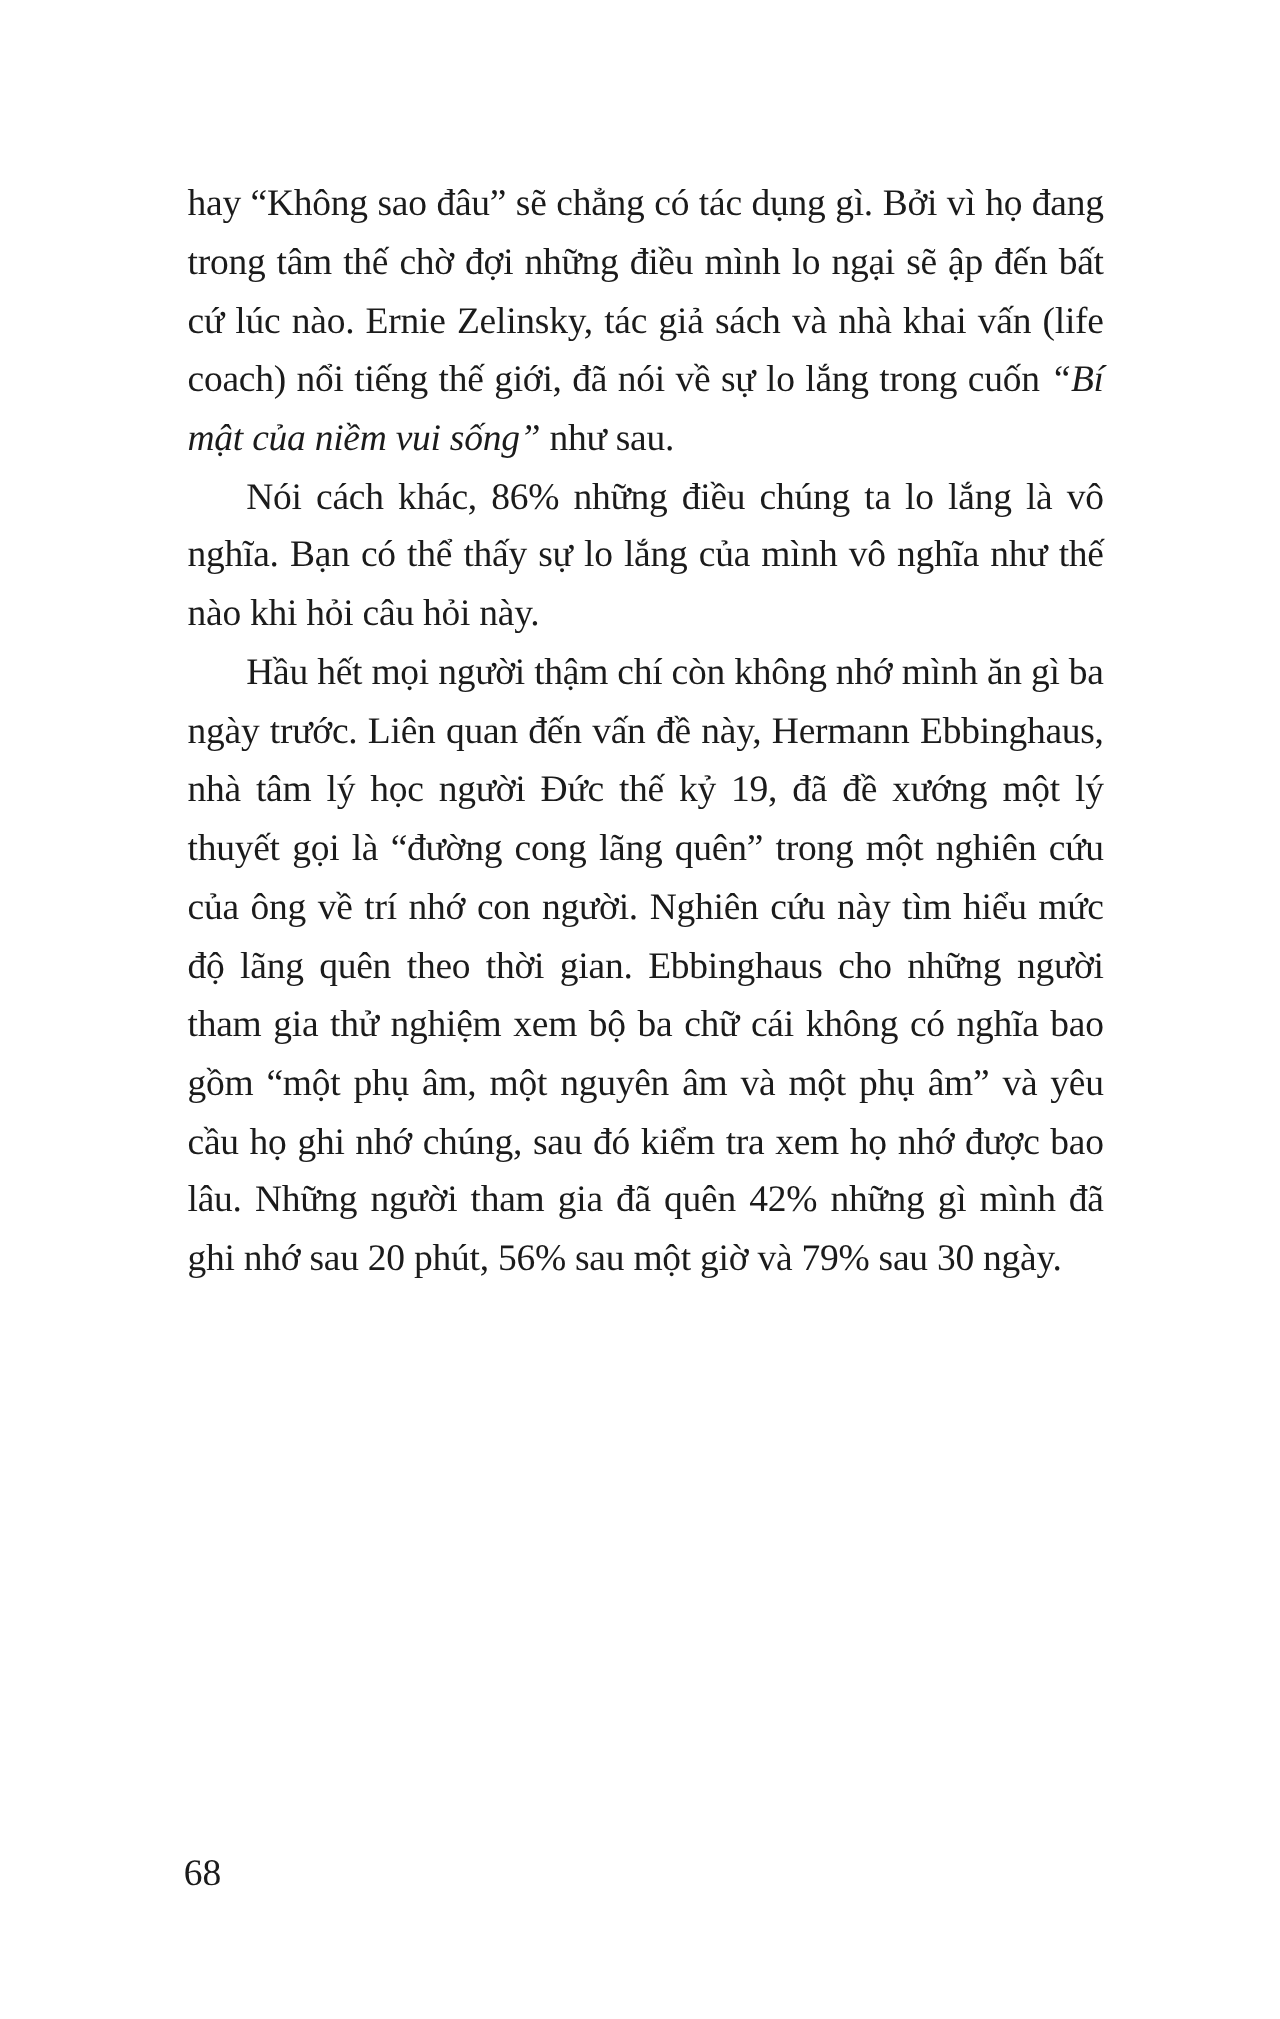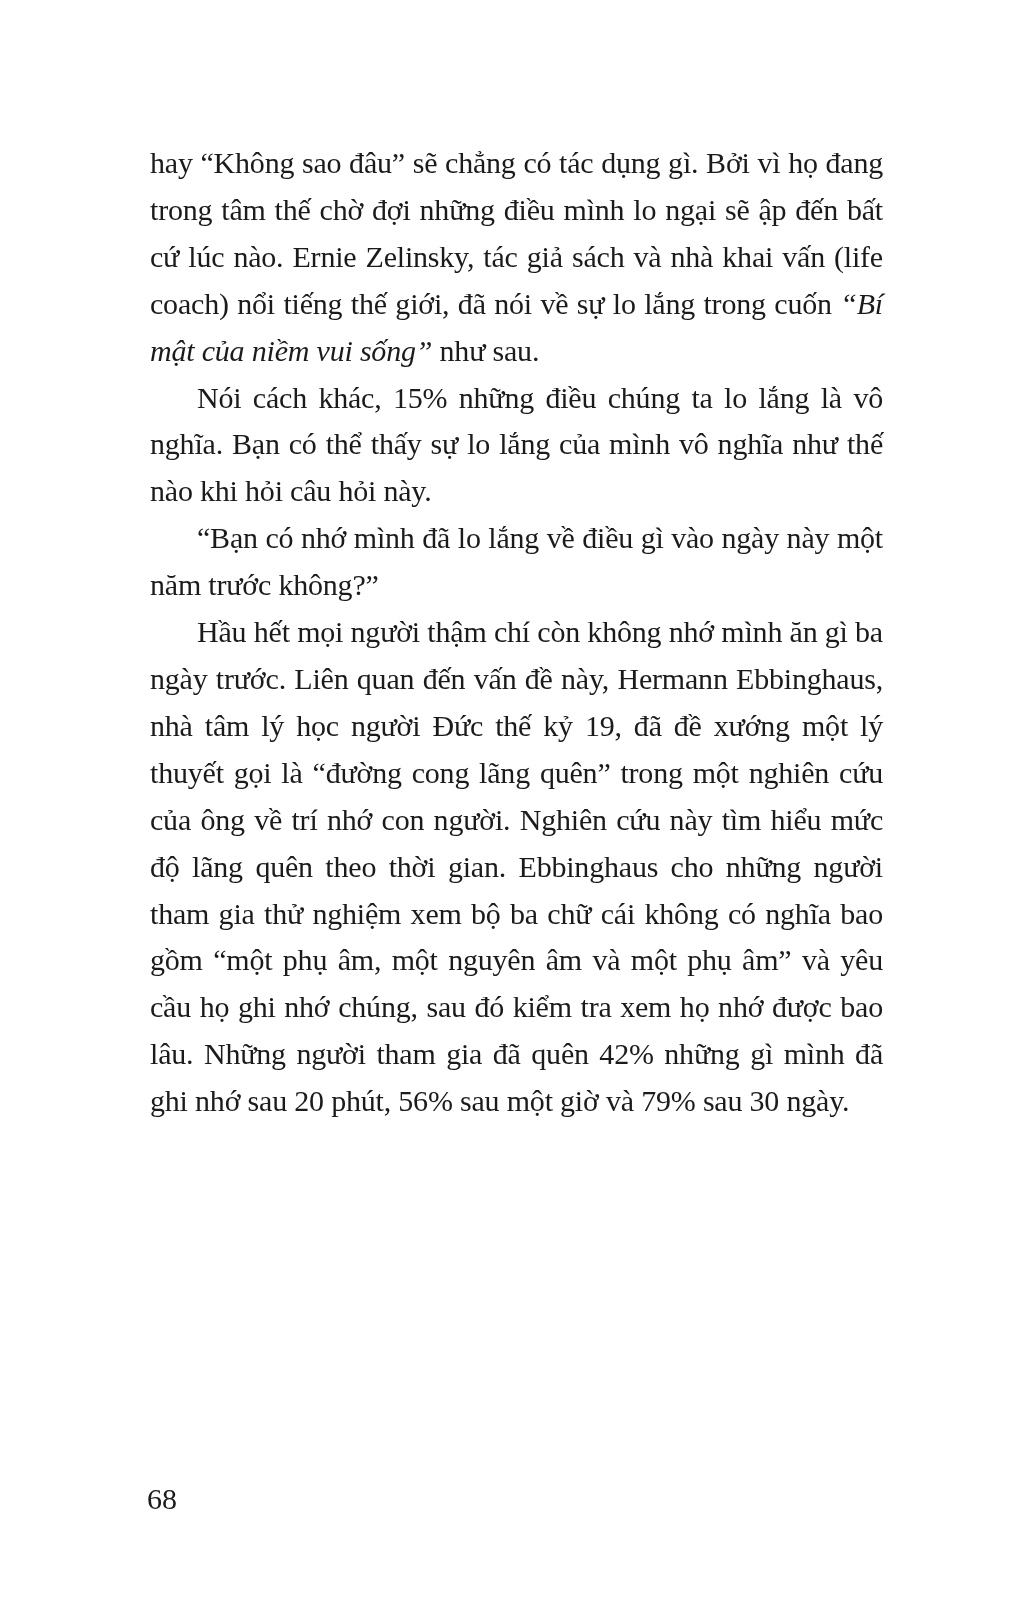--- a/index.html
+++ b/index.html
@@ -54,23 +54,22 @@
 </head>
 <body>
 
 <div class="page">
 
   <div class="text-block">
 
     <p class="para no-indent"><span>hay “Không sao đâu” sẽ chẳng có tác dụng gì. Bởi vì họ đang trong tâm thế chờ đợi những điều mình lo ngại sẽ ập đến bất cứ lúc nào. Ernie Zelinsky, tác giả sách và nhà khai vấn (life coach) nổi tiếng thế giới, đã nói về sự lo lắng trong cuốn </span><em class="book-title">“Bí mật của niềm vui sống”</em><span> như sau.</span></p>
 
 
-    <p class="para">Nói cách khác, 15% những điều chúng ta lo lắng là vô nghĩa. Bạn có thể thấy sự lo lắng của mình vô nghĩa như thế nào khi hỏi câu hỏi này.</p>
+    <p class="para">Nói cách khác, 86% những điều chúng ta lo lắng là vô nghĩa. Bạn có thể thấy sự lo lắng của mình vô nghĩa như thế nào khi hỏi câu hỏi này.</p>
 
-    <p class="para">“Bạn có nhớ mình đã lo lắng về điều gì vào ngày này một năm trước không?”</p>
 
     <p class="para">Hầu hết mọi người thậm chí còn không nhớ mình ăn gì ba ngày trước. Liên quan đến vấn đề này, Hermann Ebbinghaus, nhà tâm lý học người Đức thế kỷ 19, đã đề xướng một lý thuyết gọi là “đường cong lãng quên” trong một nghiên cứu của ông về trí nhớ con người. Nghiên cứu này tìm hiểu mức độ lãng quên theo thời gian. Ebbinghaus cho những người tham gia thử nghiệm xem bộ ba chữ cái không có nghĩa bao gồm “một phụ âm, một nguyên âm và một phụ âm” và yêu cầu họ ghi nhớ chúng, sau đó kiểm tra xem họ nhớ được bao lâu. Những người tham gia đã quên 42% những gì mình đã ghi nhớ sau 20 phút, 56% sau một giờ và 79% sau 30 ngày.</p>
 
   </div>
 
   <div class="page-number">68</div>
 
 </div>
 
 </body></html>

